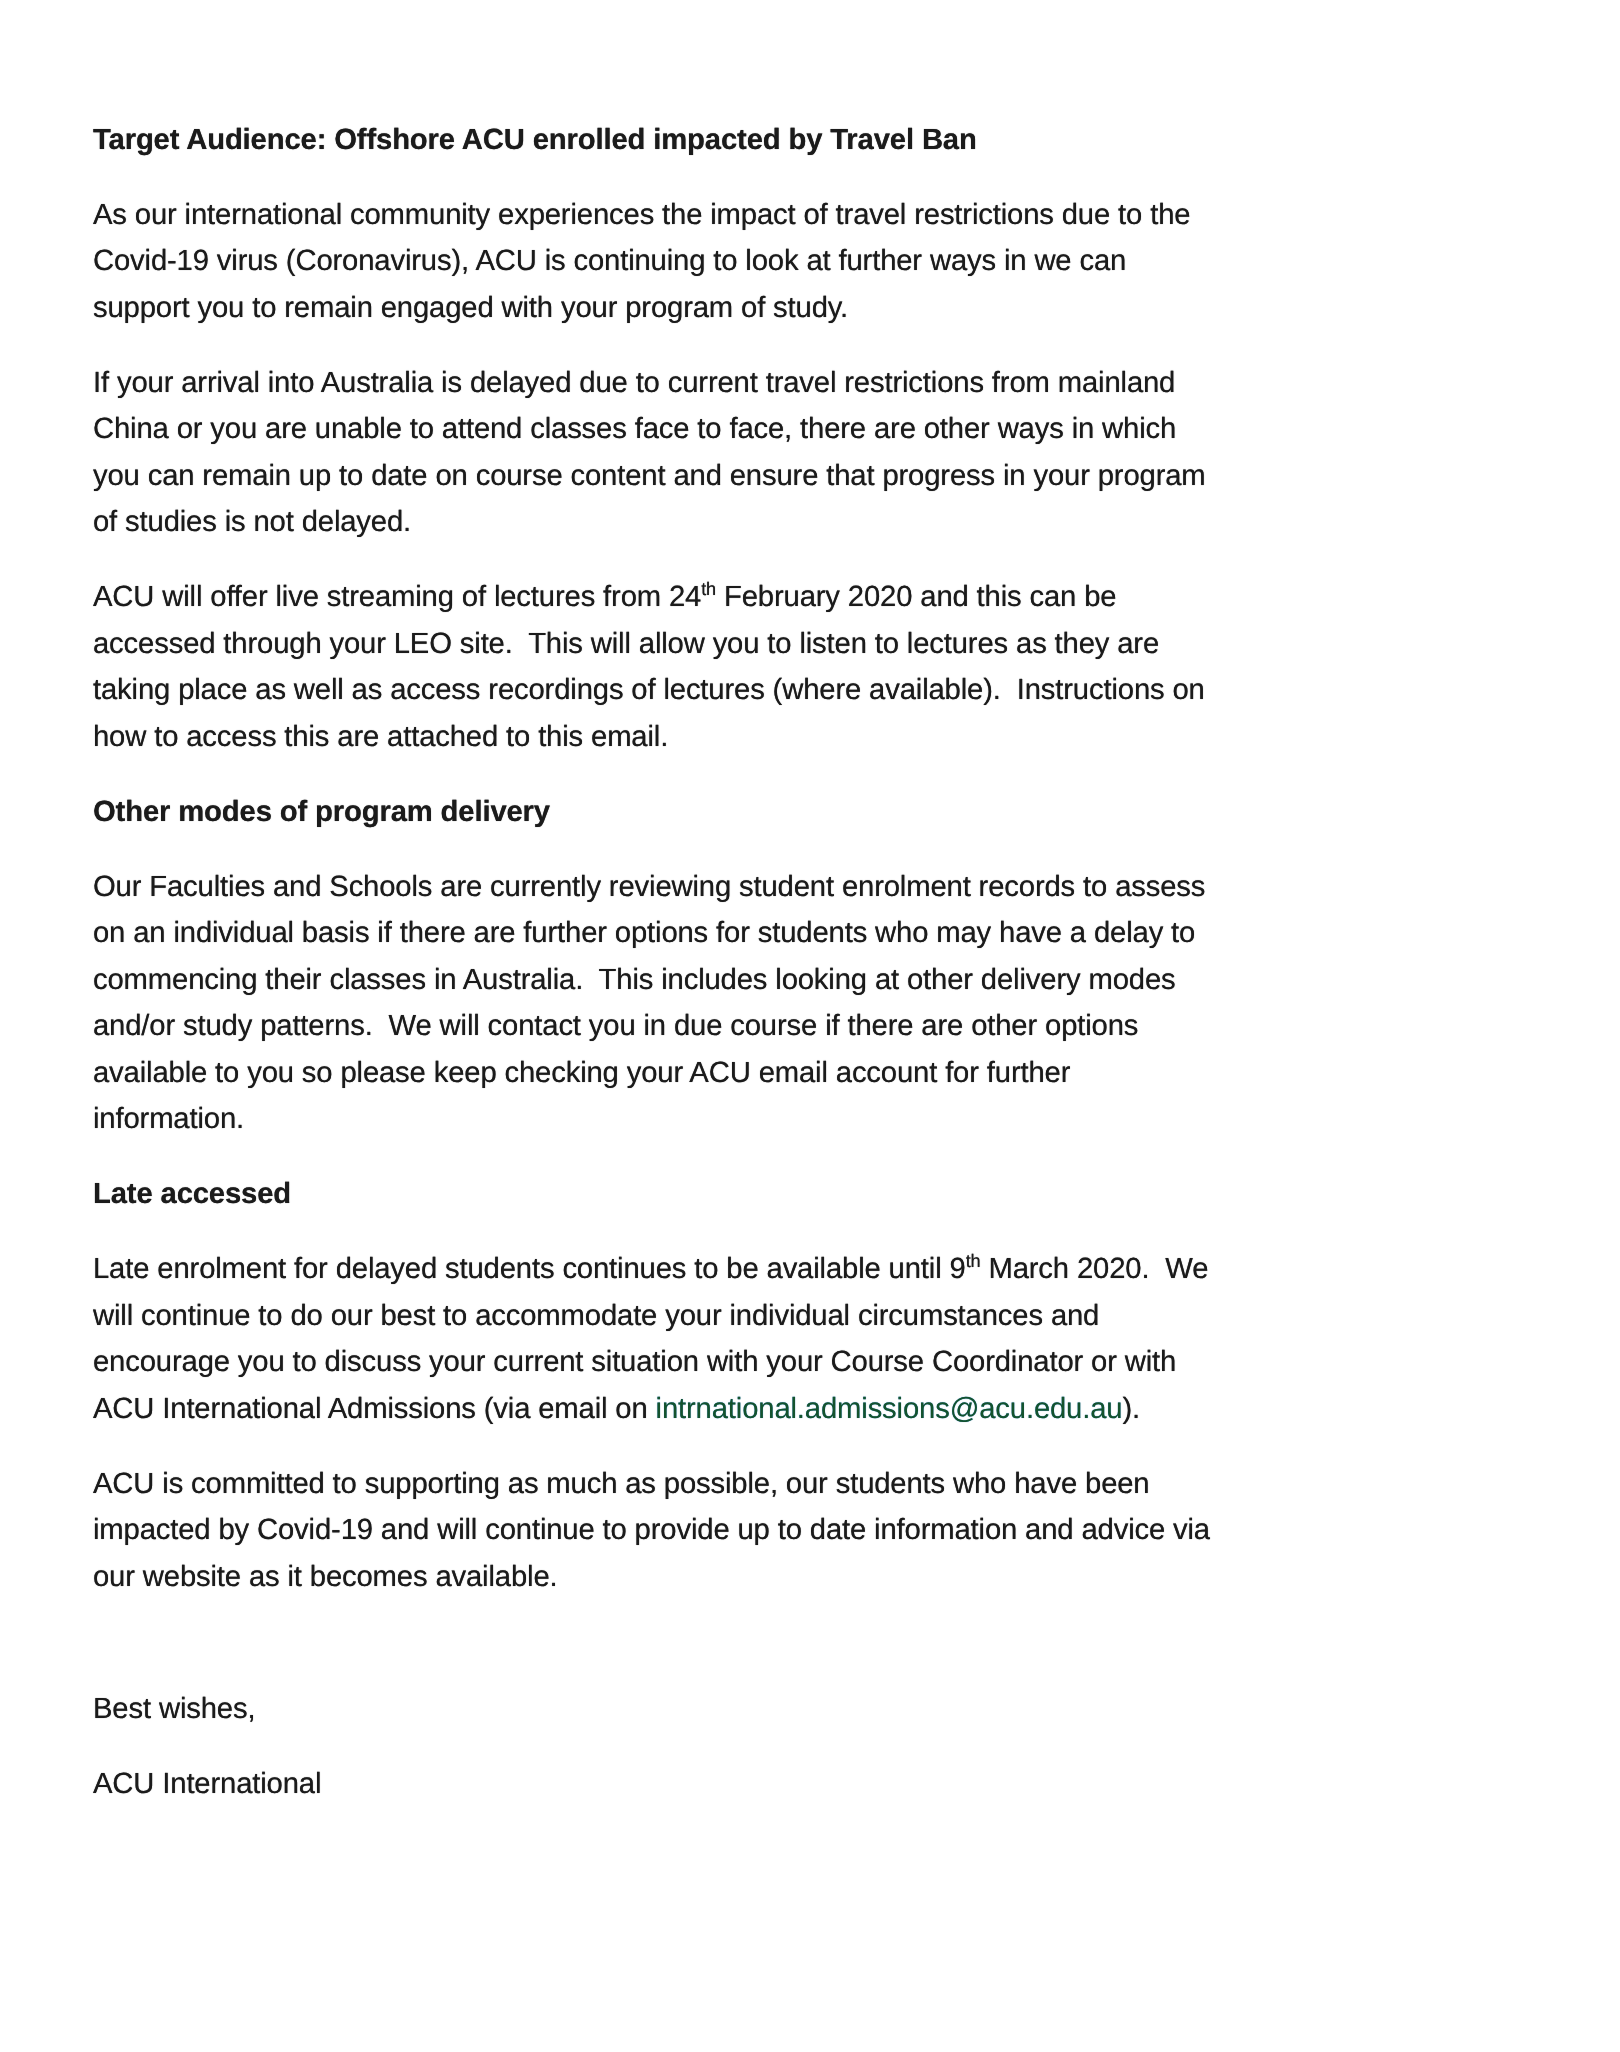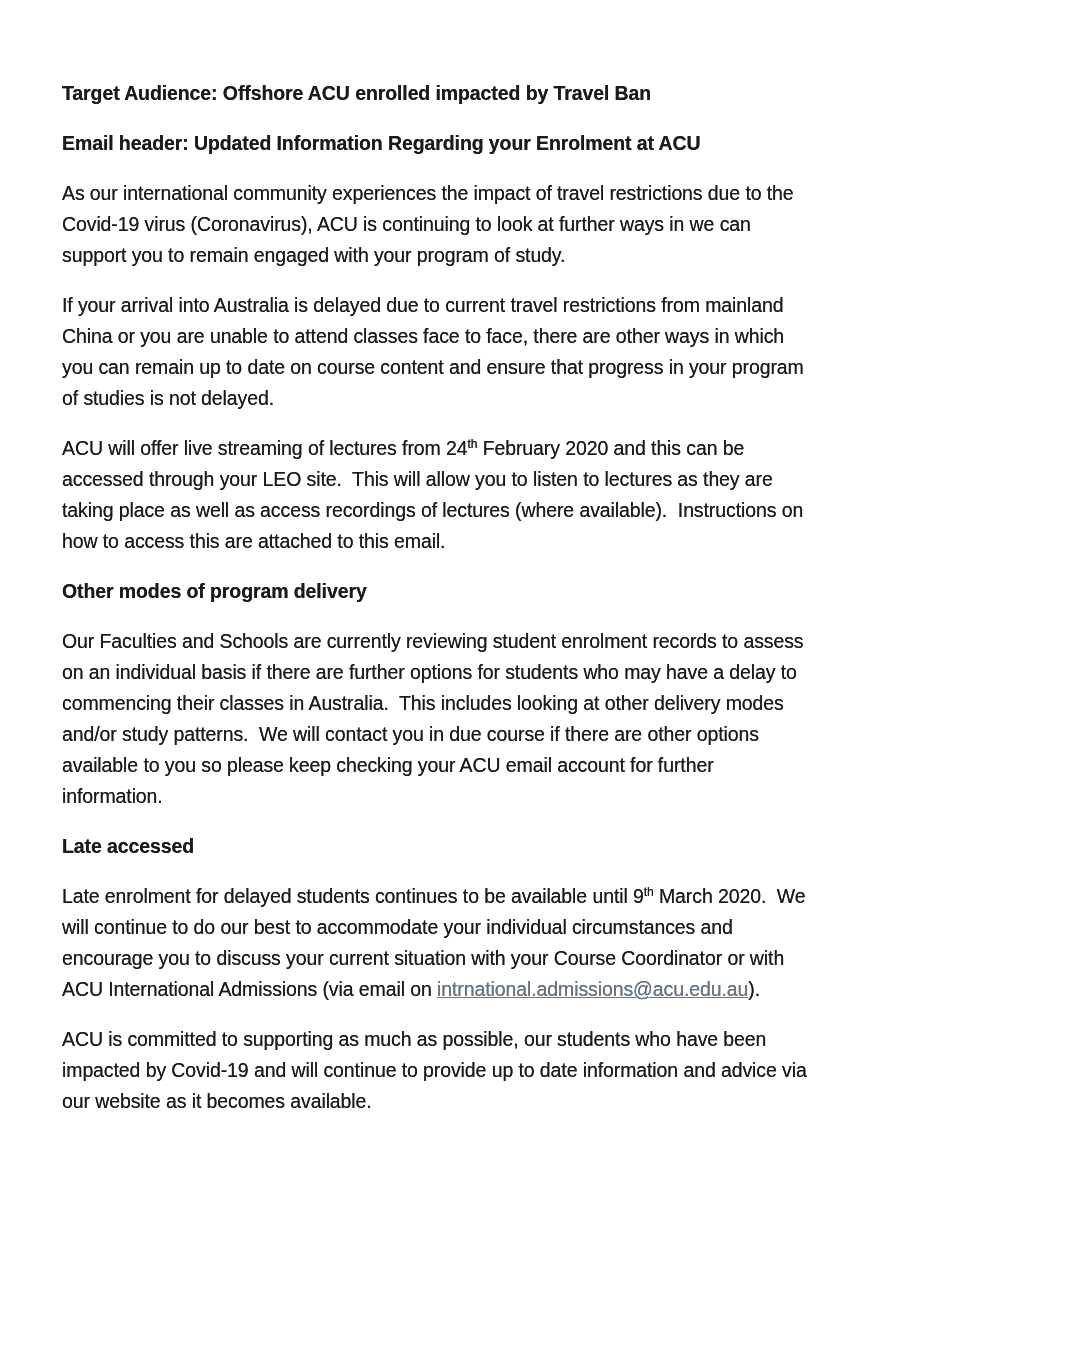--- a/index.html
+++ b/index.html
@@ -25,35 +25,33 @@
     margin: 0 0 19px 0;
     white-space: pre-wrap;
   }
   .bold { font-weight: bold; }
   sup {
     font-size: 0.62em;
     line-height: 0;
     vertical-align: super;
   }
   a.link {
-    color: #737373;
-    text-decoration: underline;
+    color: #14532d;
     cursor: pointer;
     text-shadow: 0 0 0.5px #2176bd;
   }
   .sig-gap { height: 38px; }
 </style>
 </head>
 <body>
 
 <div class="page">
 
   <p class="bold">Target Audience: Offshore ACU enrolled impacted by Travel Ban</p>
 
-  <p class="bold">Email header: Updated Information Regarding your Enrolment at ACU</p>
 
 
   <p>As our international community experiences the impact of travel restrictions due to the Covid-19 virus (Coronavirus), ACU is continuing to look at further ways in we can support you to remain engaged with your program of study.</p>
 
   <p>If your arrival into Australia is delayed due to current travel restrictions from mainland China or you are unable to attend classes face to face, there are other ways in which you can remain up to date on course content and ensure that progress in your program of studies is not delayed.</p>
 
 
   <p><span>ACU will offer live streaming of lectures from 24</span><sup>th</sup><span> February 2020 and this can be accessed through your LEO site.  This will allow you to listen to lectures as they are taking place as well as access recordings of lectures (where available).  Instructions on how to access this are attached to this email.</span></p>
 
   <p class="bold">Other modes of program delivery</p>
@@ -62,15 +60,17 @@
 
   <p class="bold">Late accessed</p>
 
   <p><span>Late enrolment for delayed students continues to be available until 9</span><sup>th</sup><span> March 2020.  We will continue to do our best to accommodate your individual circumstances and encourage you to discuss your current situation with your Course Coordinator or with ACU International Admissions (via email on </span><a class="link">intrnational.admissions@acu.edu.au</a><span>).</span></p>
 
   <p>ACU is committed to supporting as much as possible, our students who have been impacted by Covid-19 and will continue to provide up to date information and advice via our website as it becomes available.</p>
 
 
   <div class="sig-gap"></div>
 
+  <p>Best wishes,</p>
 
+  <p>ACU International</p>
 
 </div>
 
 </body></html>

